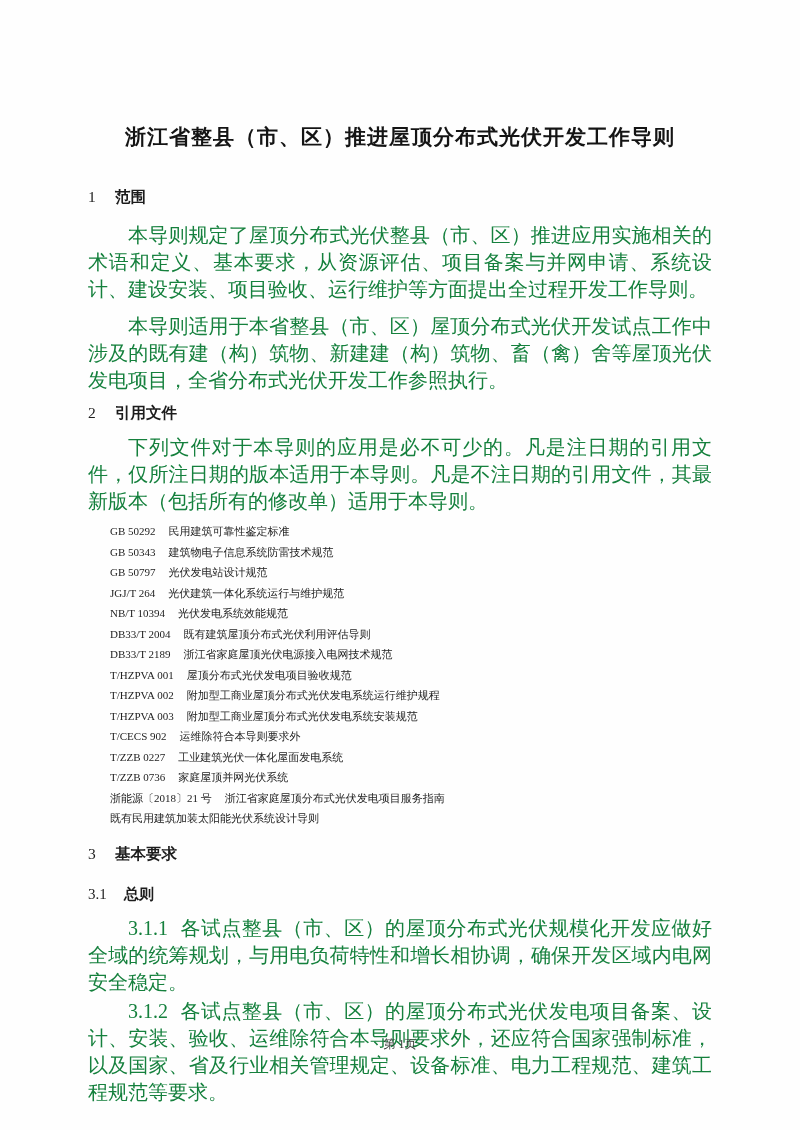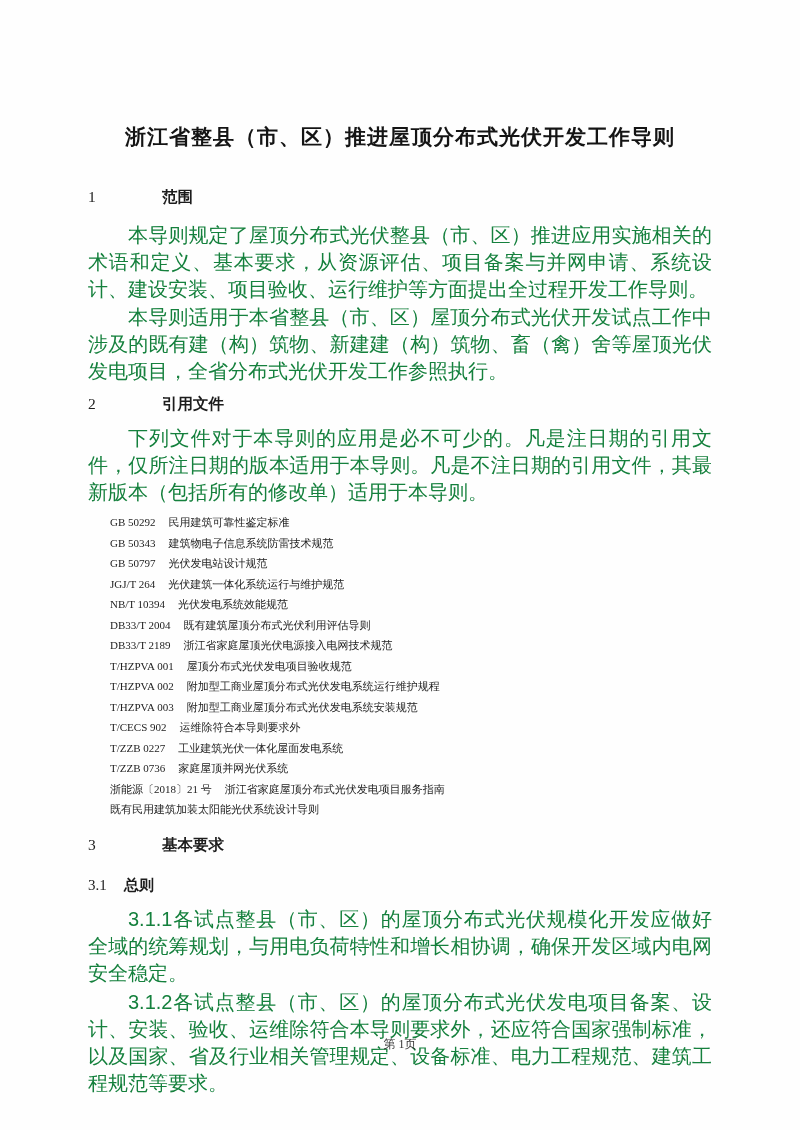--- a/index.html
+++ b/index.html
@@ -36,33 +36,32 @@
     line-height: 22px;
     font-family: "Liberation Sans", "DejaVu Sans", sans-serif;
   }
   .sec-heading .sec-num {
     font-family: "Liberation Serif", "DejaVu Serif", serif;
     font-weight: 400;
     margin-right: 15px;
   }
   .sec-heading .sec-title {
     font-weight: bold;
-    margin-left: 47px;
   }
   .sec-heading.second { margin-top: 8px; }
   .sec-heading.third  { margin-top: 14px; }
   .para {
     margin: 14px 0 0 0;
     font-size: 20px;
     line-height: 27px;
     text-align: justify;
     text-indent: 2em;
     color: #15803d;
   }
-  .para.follow { margin-top: 1px; }
+  .para.follow { margin-top: 10px; }
   .para.intro  { margin-top: 10px; }
   .ref-list {
     list-style: none;
     margin: 6px 0 0 0;
     padding: 0 0 0 2em;
     font-size: 11px;
     line-height: 20.5px;
     color: #222222;
   }
   .ref-list li { white-space: nowrap; }
@@ -76,22 +75,22 @@
   }
   .subsec-heading .sec-num {
     font-family: "Liberation Serif", "DejaVu Serif", serif;
     font-weight: 400;
     margin-right: 13px;
   }
   .subsec-heading .sec-title { font-weight: bold; }
   .clause { margin-top: 12px; }
   .clause.follow { margin-top: 2px; }
   .clause-num {
-    font-family: Liberation Sans, sans-serif;
-    margin-right: 0;
+    font-family: Liberation Serif, serif;
+    margin-right: 12px;
   }
   .page-footer {
     position: absolute;
     left: 0;
     right: 0;
     top: 1036px;
     text-align: center;
     font-size: 12px;
     color: #333333;
   }

